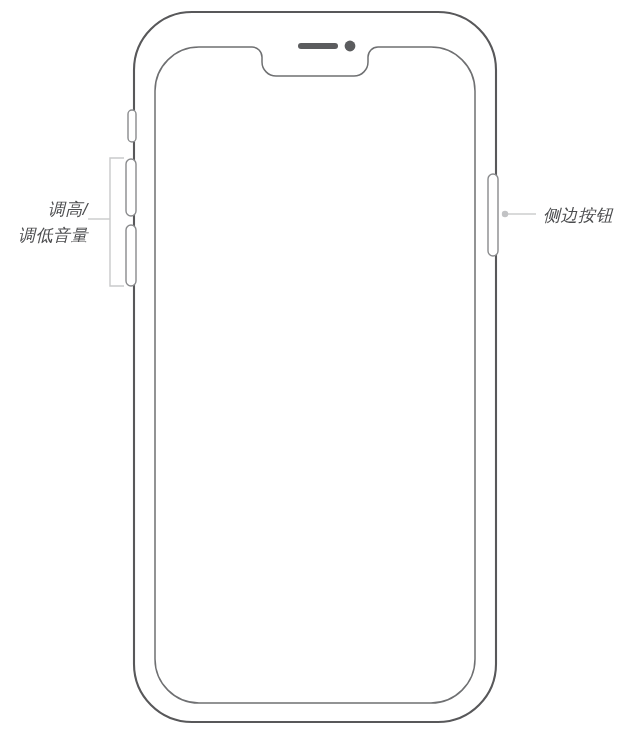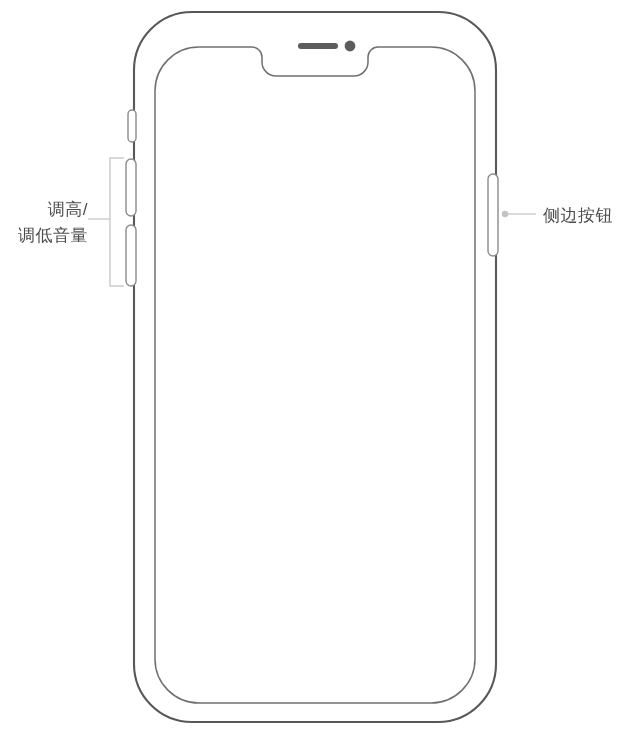--- a/index.html
+++ b/index.html
@@ -14,20 +14,21 @@
     font-family: "Liberation Sans", "DejaVu Sans", sans-serif;
     overflow: hidden;
     position: relative;
   }
   #diagram-root {
     position: absolute;
     left: 0;
     top: 0;
     width: 640px;
     height: 732px;
+    font-style: italic;
   }
   svg.diagram {
     display: block;
     width: 640px;
     height: 732px;
   }
   .body-outline {
     fill: #ffffff;
     stroke: #58585a;
     stroke-width: 2.1;

